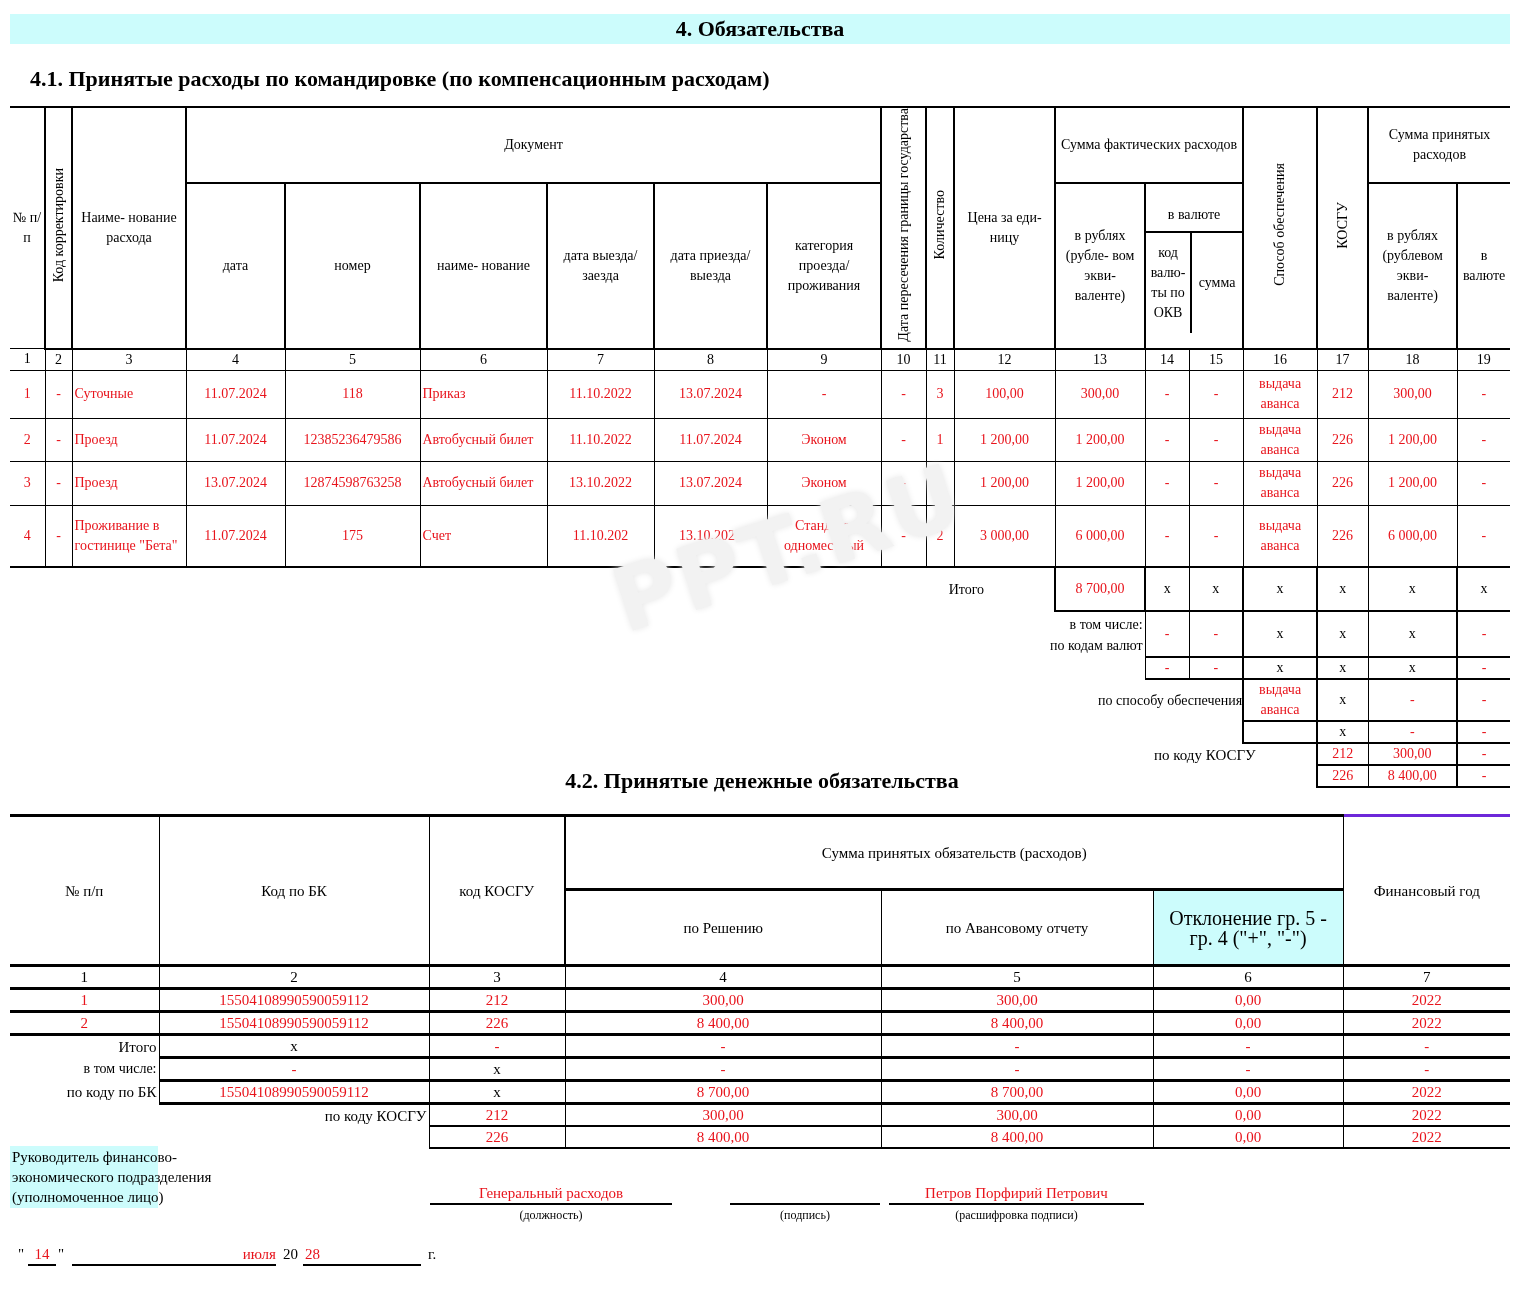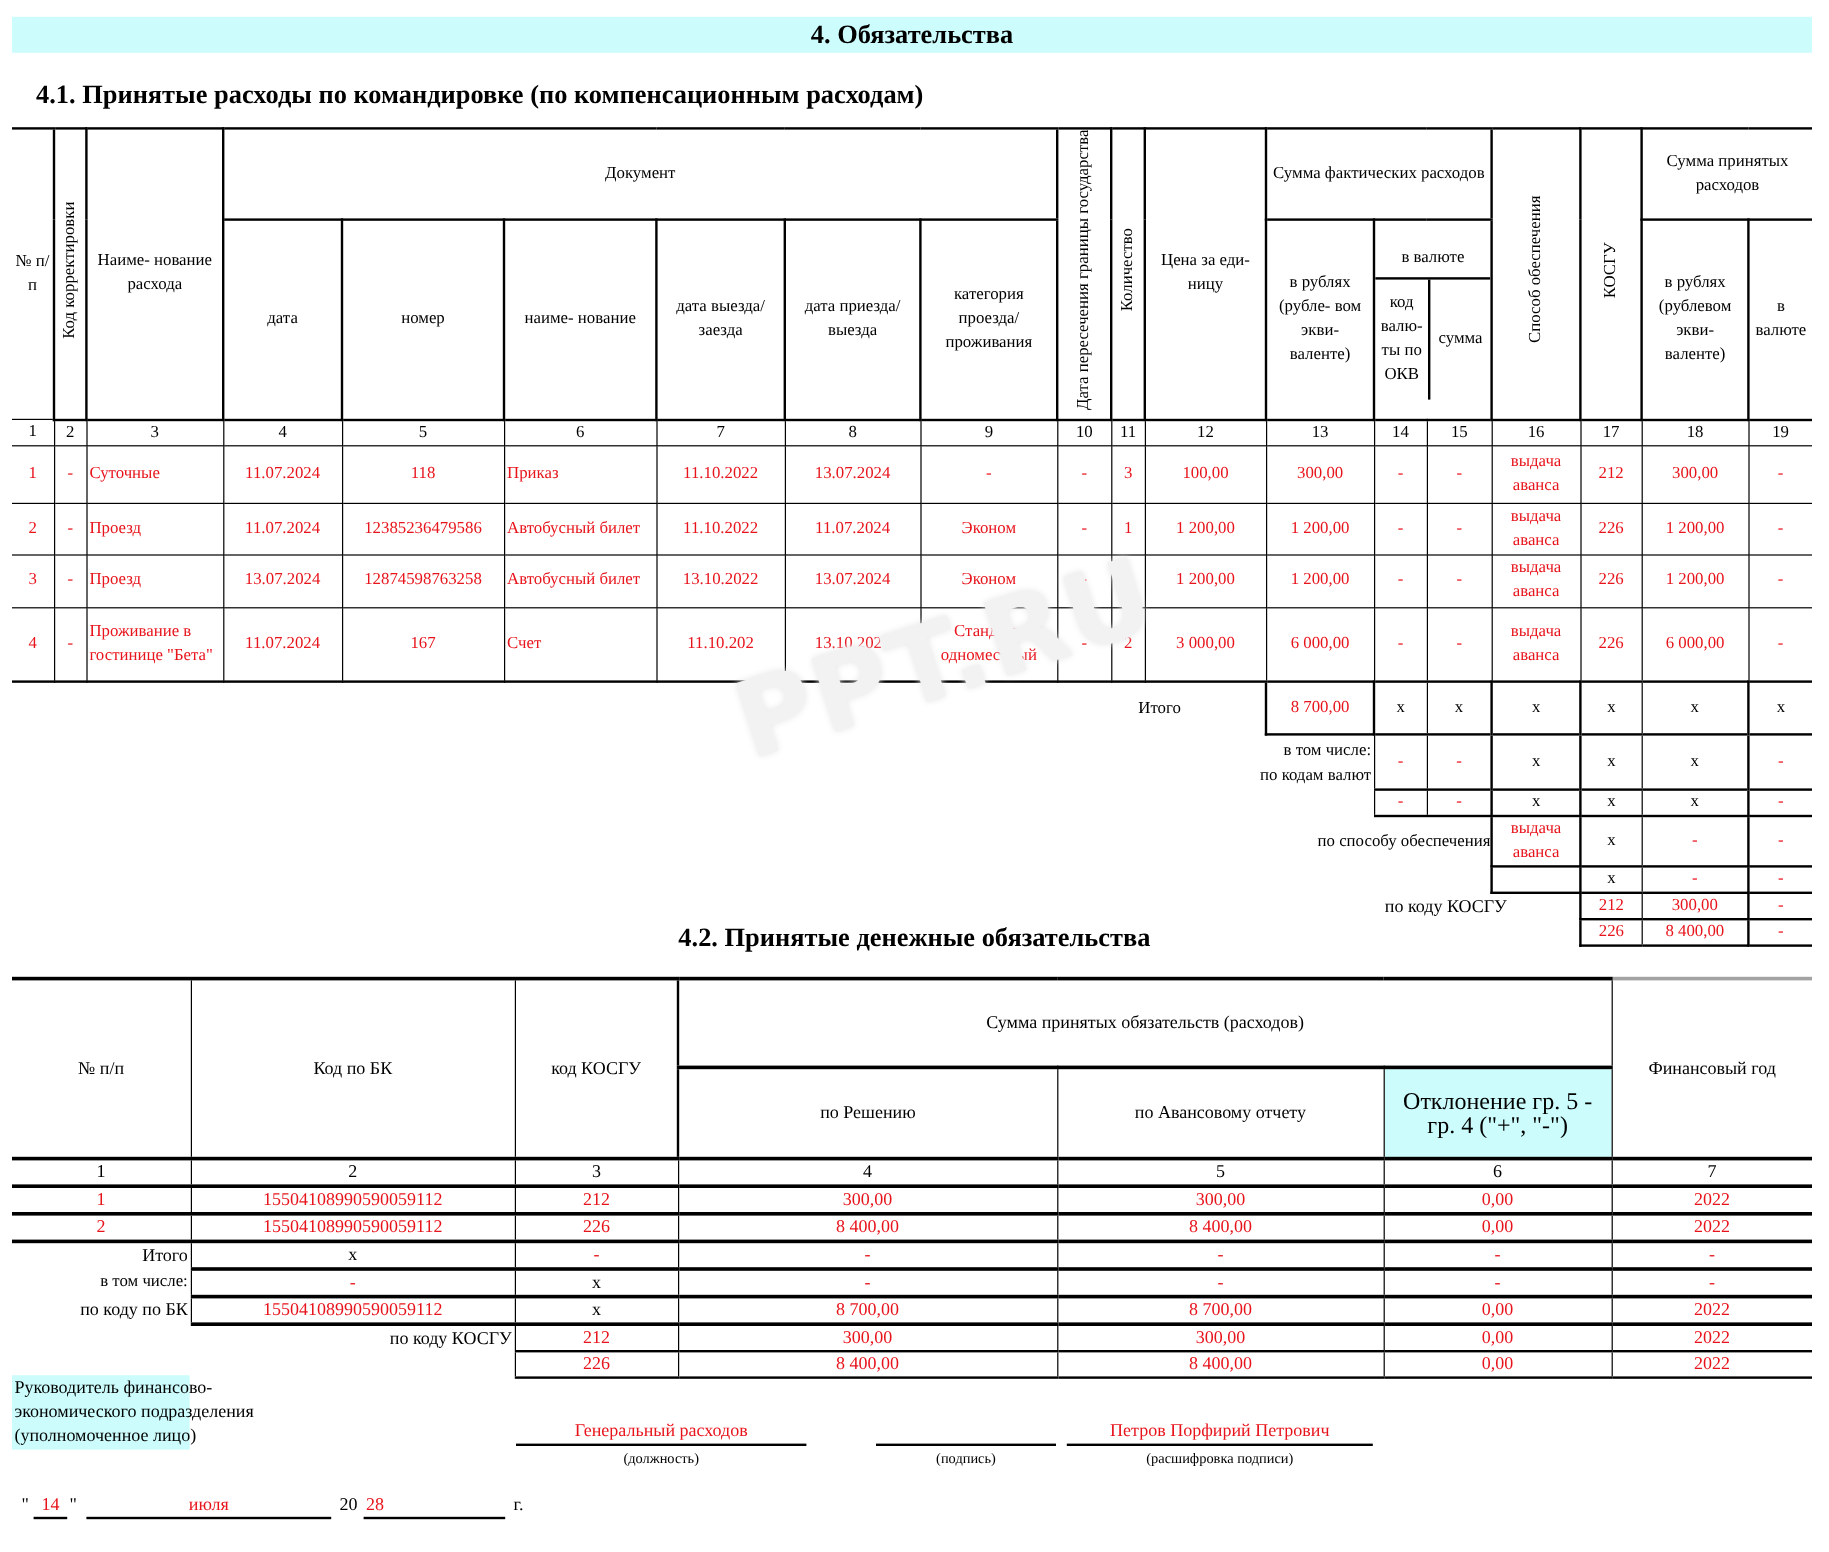--- a/index.html
+++ b/index.html
@@ -169,21 +169,21 @@
     <td class="small">выдача аванса</td>
     <td>226</td>
     <td>1 200,00</td>
     <td style="border-right:none">-</td>
   </tr>
   <tr class="thick red" style="height:62px">
     <td style="border-left:none">4</td>
     <td>-</td>
     <td class="l">Проживание в гостинице "Бета"</td>
     <td>11.07.2024</td>
-    <td>167</td>
+    <td>175</td>
     <td class="l">Счет</td>
     <td>11.10.202</td>
     <td>13.10.2024</td>
     <td>Стандарт, одноместный</td>
     <td>-</td>
     <td>2</td>
     <td>3 000,00</td>
     <td>6 000,00</td>
     <td>-</td>
     <td>-</td>
@@ -263,21 +263,21 @@
     <col style="width:272px">
       <col style="width:190px">
       <col style="width:167px">
   </colgroup>
   <tbody>
       <tr style="height:74px">
     <td rowspan="2" style="border-top:3px solid #000;border-left:none;font-size:15px;vertical-align:middle">№ п/п</td>
     <td rowspan="2" style="border-top:3px solid #000;font-size:15px">Код по БК</td>
     <td rowspan="2" style="border-top:3px solid #000;font-size:15px;border-right:2px solid #000">код КОСГУ</td>
     <td colspan="3" style="border-top:3px solid #000;border-bottom:3px solid #000;font-size:15px">Сумма принятых обязательств (расходов)</td>
-    <td rowspan="2" style="border-top:3px solid #a3a3a3;border-right:none;font-size:15px">Финансовый год</td>
+    <td rowspan="2" style="border-top:3px solid #6d28d9;border-right:none;font-size:15px">Финансовый год</td>
   </tr>
   <tr style="height:76px">
     <td style="font-size:15px">по Решению</td>
     <td style="font-size:15px">по Авансовому отчету</td>
     <td class="cyan" style="font-size:20px">Отклонение гр. 5 - гр. 4 ("+", "-")</td>
   </tr>
   <tr style="height:21px">
     <td style="border-top:3px solid #000;border-left:none;font-size:15px">1</td>
     <td style="border-top:3px solid #000;font-size:15px">2</td>
     <td style="border-top:3px solid #000;font-size:15px">3</td>
@@ -365,18 +365,18 @@
 <div class="abs small" style="left:730px;top:1208px;width:150px;text-align:center;">(подпись)</div>
 
 <div class="abs sig red" style="left:889px;top:1185px;width:255px;text-align:center;">Петров Порфирий Петрович</div>
 <div class="line" style="left:889px;top:1203px;width:255px;"></div>
 <div class="abs small" style="left:889px;top:1208px;width:255px;text-align:center;">(расшифровка подписи)</div>
 
 <div class="abs sig" style="left:18px;top:1246px;">"</div>
 <div class="abs sig red" style="left:28px;top:1246px;width:28px;text-align:center;">14</div>
 <div class="line" style="left:28px;top:1264px;width:28px;"></div>
 <div class="abs sig" style="left:58px;top:1246px;">"</div>
-<div class="abs sig red" style="left:72px;top:1246px;width:204px;text-align:center;">июля</div>
+<div class="abs sig red" style="left:72px;top:1246px;width:204px;text-align:right;">июля</div>
 <div class="line" style="left:72px;top:1264px;width:204px;"></div>
 <div class="abs sig" style="left:283px;top:1246px;">20</div>
 <div class="abs sig red" style="left:305px;top:1246px;width:116px;">28</div>
 <div class="line" style="left:303px;top:1264px;width:118px;"></div>
 <div class="abs sig" style="left:428px;top:1246px;">г.</div>
 
 </body></html>

